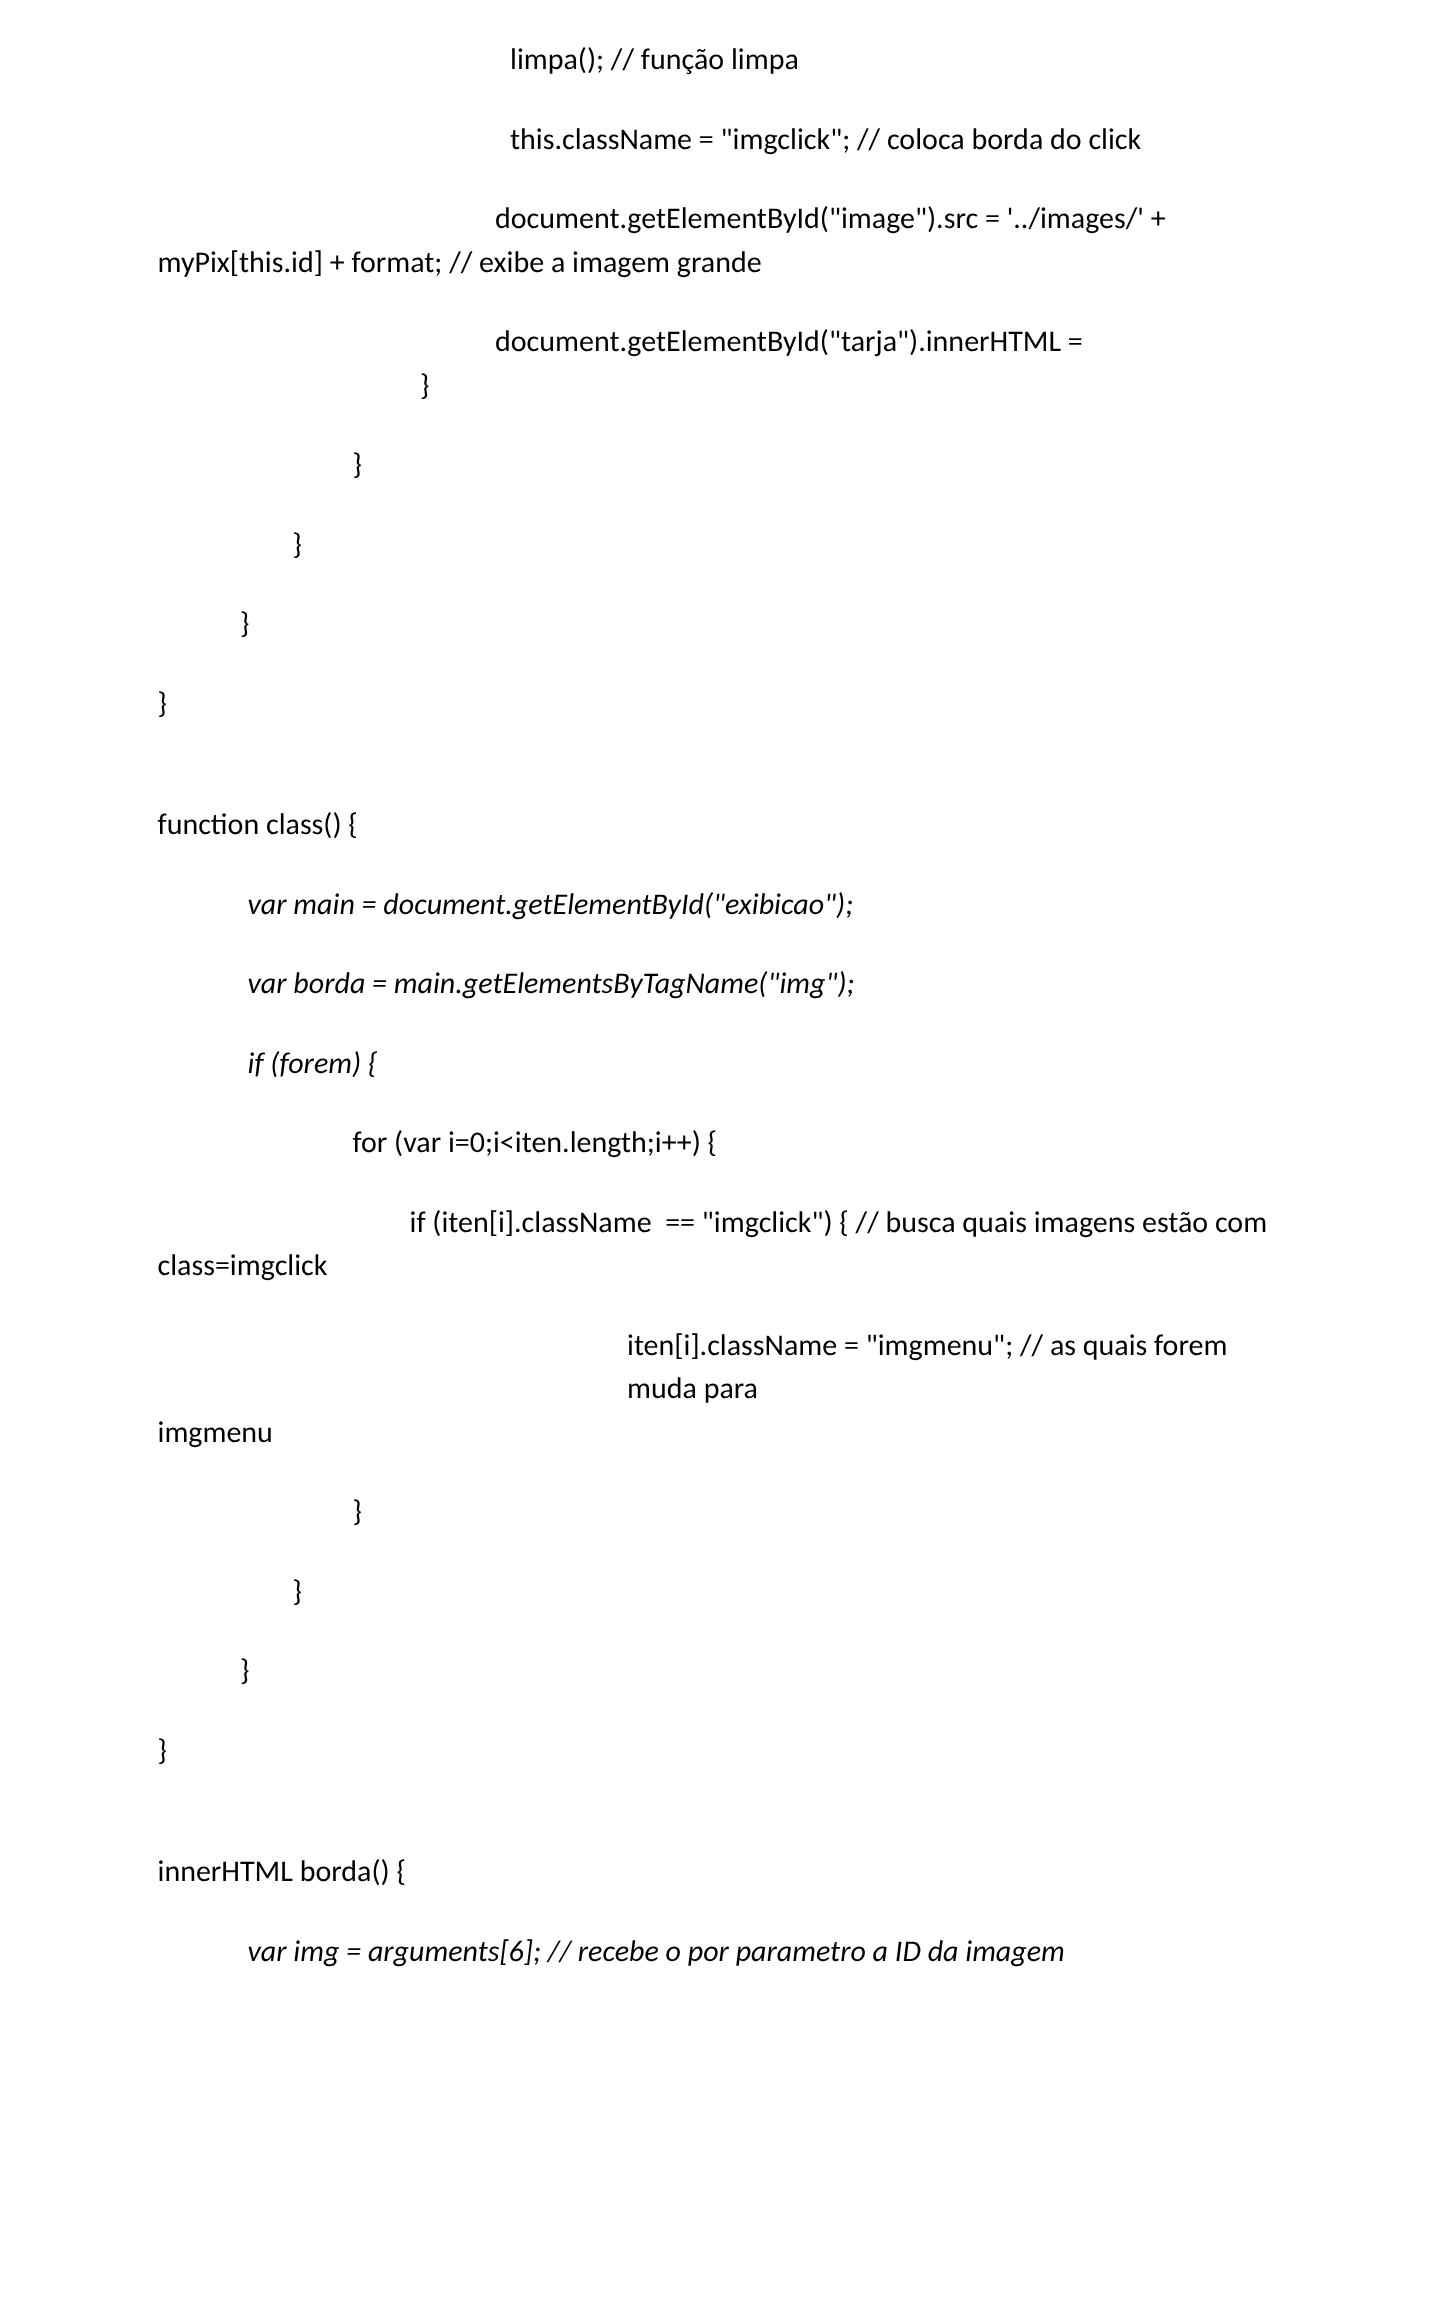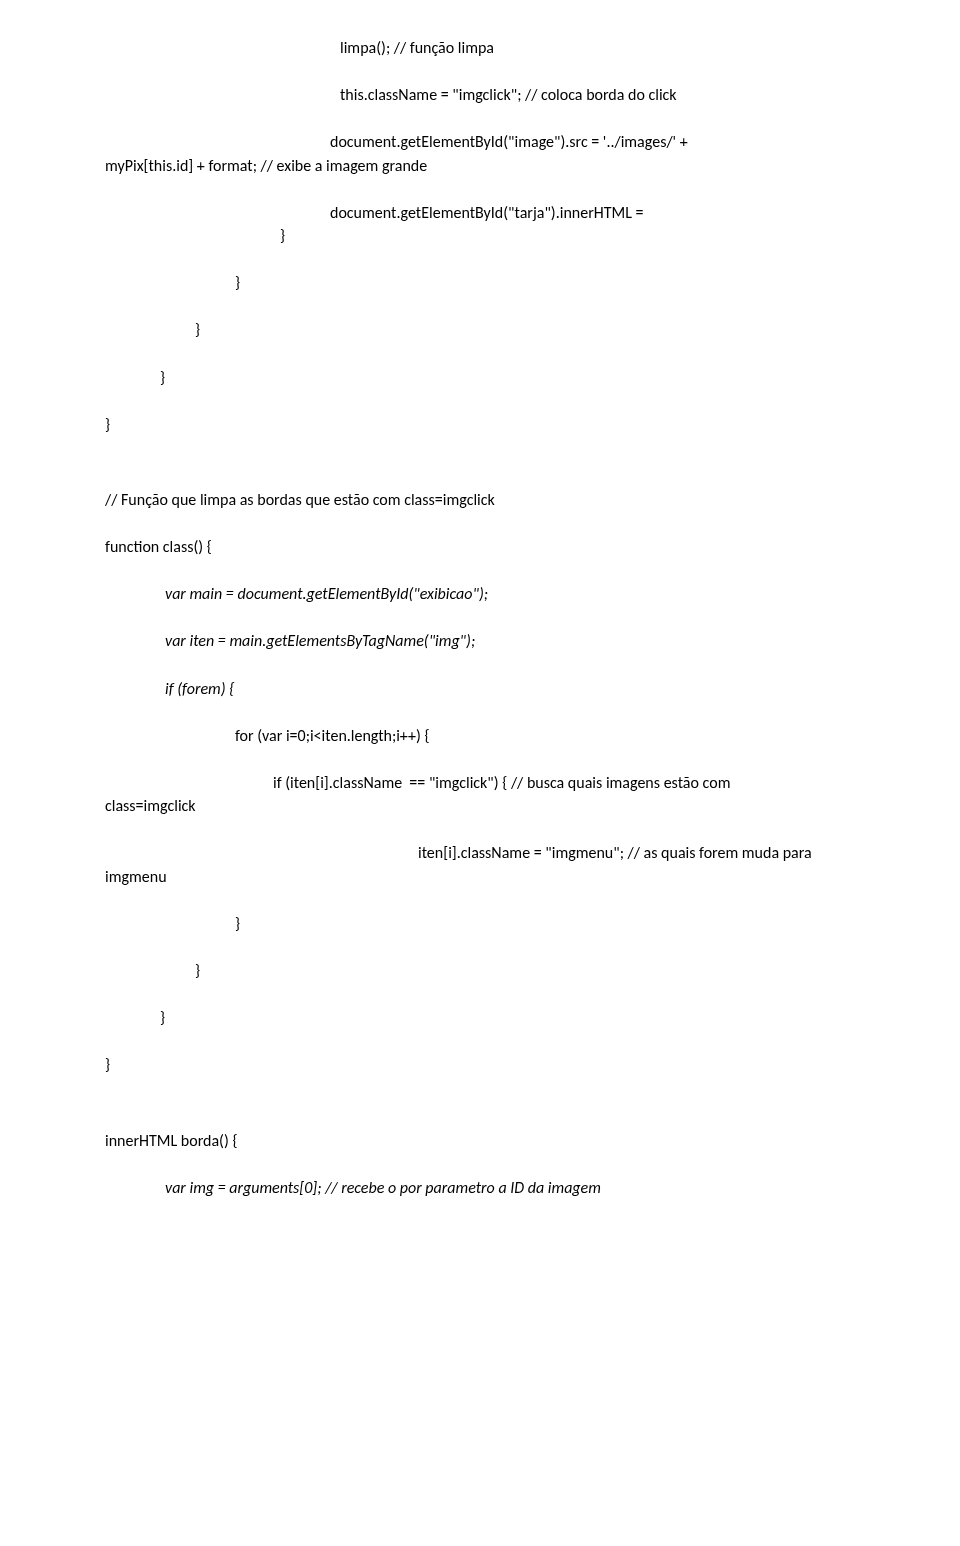--- a/index.html
+++ b/index.html
@@ -5,24 +5,24 @@
   html, body {
     margin: 0;
     padding: 0;
     background: #ffffff;
   }
   .page {
     width: 960px;
     min-height: 1546px;
     background: #ffffff;
     font-family: Calibri, "Segoe UI", Arial, sans-serif;
-    font-size: 16px;
+    font-size: 20px;
     color: #000000;
     line-height: 1.45;
-    padding: 36px 105px 40px 105px;
+    padding: 26px 105px 40px 105px;
     box-sizing: border-box;
   }
   .line {
     white-space: pre-wrap;
     margin: 0;
   }
   .mb24 { margin-bottom: 24px; }
   .mb52 { margin-bottom: 52px; }
   .pad1 { padding-left: 235px; }
   .pad2 { padding-left: 225px; }
@@ -47,36 +47,35 @@
   <p class="line mb24">myPix[this.id] + format; // exibe a imagem grande</p>
 
   <p class="line pad2">document.getElementById("tarja").innerHTML =</p>
 
   <p class="line pad3 mb24">}</p>
   <p class="line pad4 mb24">}</p>
   <p class="line pad5 mb24">}</p>
   <p class="line pad6 mb24">}</p>
   <p class="line mb52">}</p>
 
-  <p class="line mb24">// Função que limpa as bordas que estão com class=imgclick</p>
   <p class="line mb24">function class() {</p>
 
   <p class="line pad7 mb24">var main = document.getElementById("exibicao");</p>
-  <p class="line pad7 mb24">var iten = main.getElementsByTagName("img");</p>
+  <p class="line pad7 mb24">var borda = main.getElementsByTagName("img");</p>
   <p class="line pad7 mb24">if (forem) {</p>
 
   <p class="line pad4 mb24">for (var i=0;i&lt;iten.length;i++) {</p>
 
   <p class="line pad8">if (iten[i].className  == "imgclick") { // busca quais imagens estão com</p>
   <p class="line mb24">class=imgclick</p>
 
   <p class="line pad9">iten[i].className = "imgmenu"; // as quais forem muda para</p>
   <p class="line mb24">imgmenu</p>
 
   <p class="line pad4 mb24">}</p>
   <p class="line pad5 mb24">}</p>
   <p class="line pad6 mb24">}</p>
   <p class="line mb52">}</p>
 
   <p class="line mb24">innerHTML borda() {</p>
-  <p class="line pad7">var img = arguments[0]; // recebe o por parametro a ID da imagem</p>
+  <p class="line pad7">var img = arguments[6]; // recebe o por parametro a ID da imagem</p>
 
 </div>
 
 </body></html>

